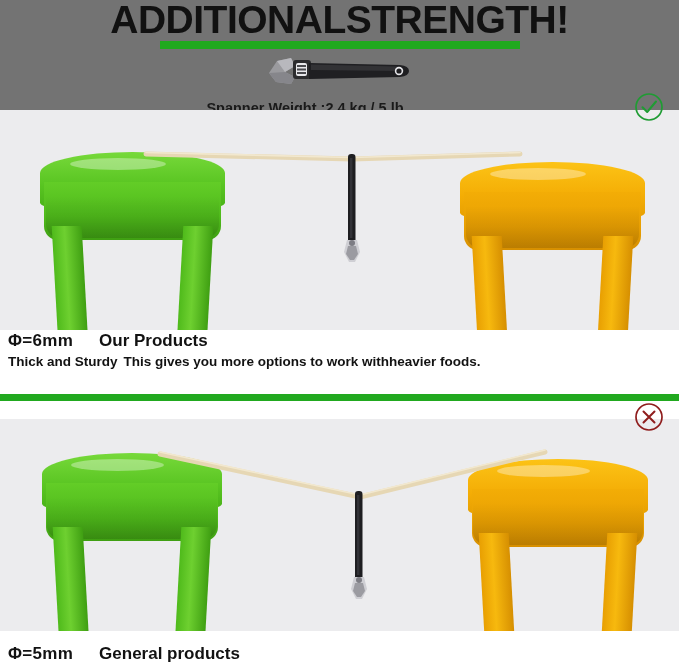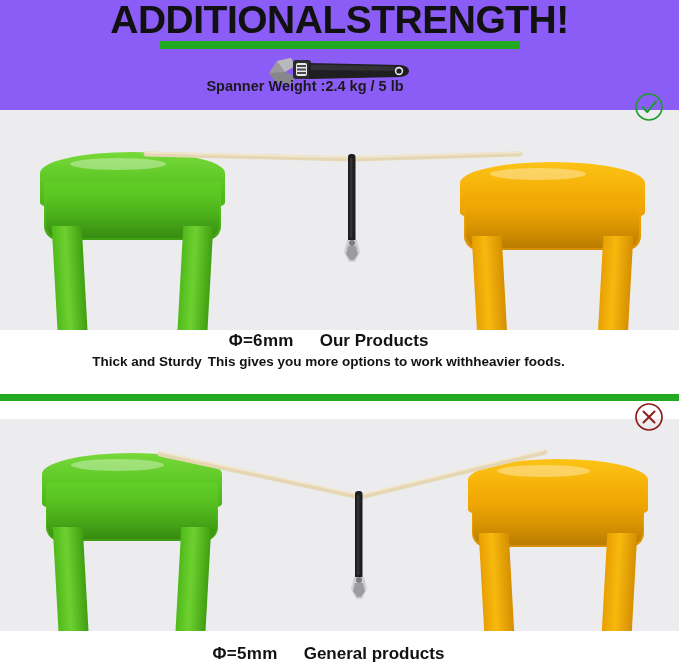--- a/index.html
+++ b/index.html
@@ -13,21 +13,21 @@
     font-family: "Liberation Sans", sans-serif;
     overflow: hidden;
     position: relative;
   }
 
   
   .header {
     position: relative;
     width: 679px;
     height: 110px;
-    background: #8b5cf6;
+    background: #737373;
   }
   .title {
     position: absolute;
     left: 0;
     top: -2px;
     width: 679px;
     text-align: center;
     font-size: 39px;
     font-weight: bold;
     letter-spacing: -0.5px;
@@ -50,21 +50,21 @@
     left: 265px;
     top: 55px;
     width: 150px;
     height: 32px;
   }
   .spanner-wrap svg { display: block; }
 
   .spanner-caption {
     position: absolute;
     left: 0;
-    top: 78px;
+    top: 100px;
     width: 610px;
     text-align: center;
     font-size: 14.5px;
     font-weight: bold;
     color: #1a1a1a;
     white-space: nowrap;
   }
 
   
   .photo-panel {
@@ -151,23 +151,22 @@
     left: 0; top: 0;
     width: 679px; height: 100%;
     z-index: 5;
     pointer-events: none;
   }
   .skewer-layer svg { display: block; }
 
   
   .caption-block {
     position: absolute;
-    left: 0;
+    left: 8px;
     width: 657px;
-    text-align: center;
     background: #ffffff;
   }
   #caption-top { top: 330px; height: 58px; }
   .caption-row1 {
     font-size: 17px;
     font-weight: bold;
     color: #121212;
     line-height: 22px;
     white-space: nowrap;
   }

